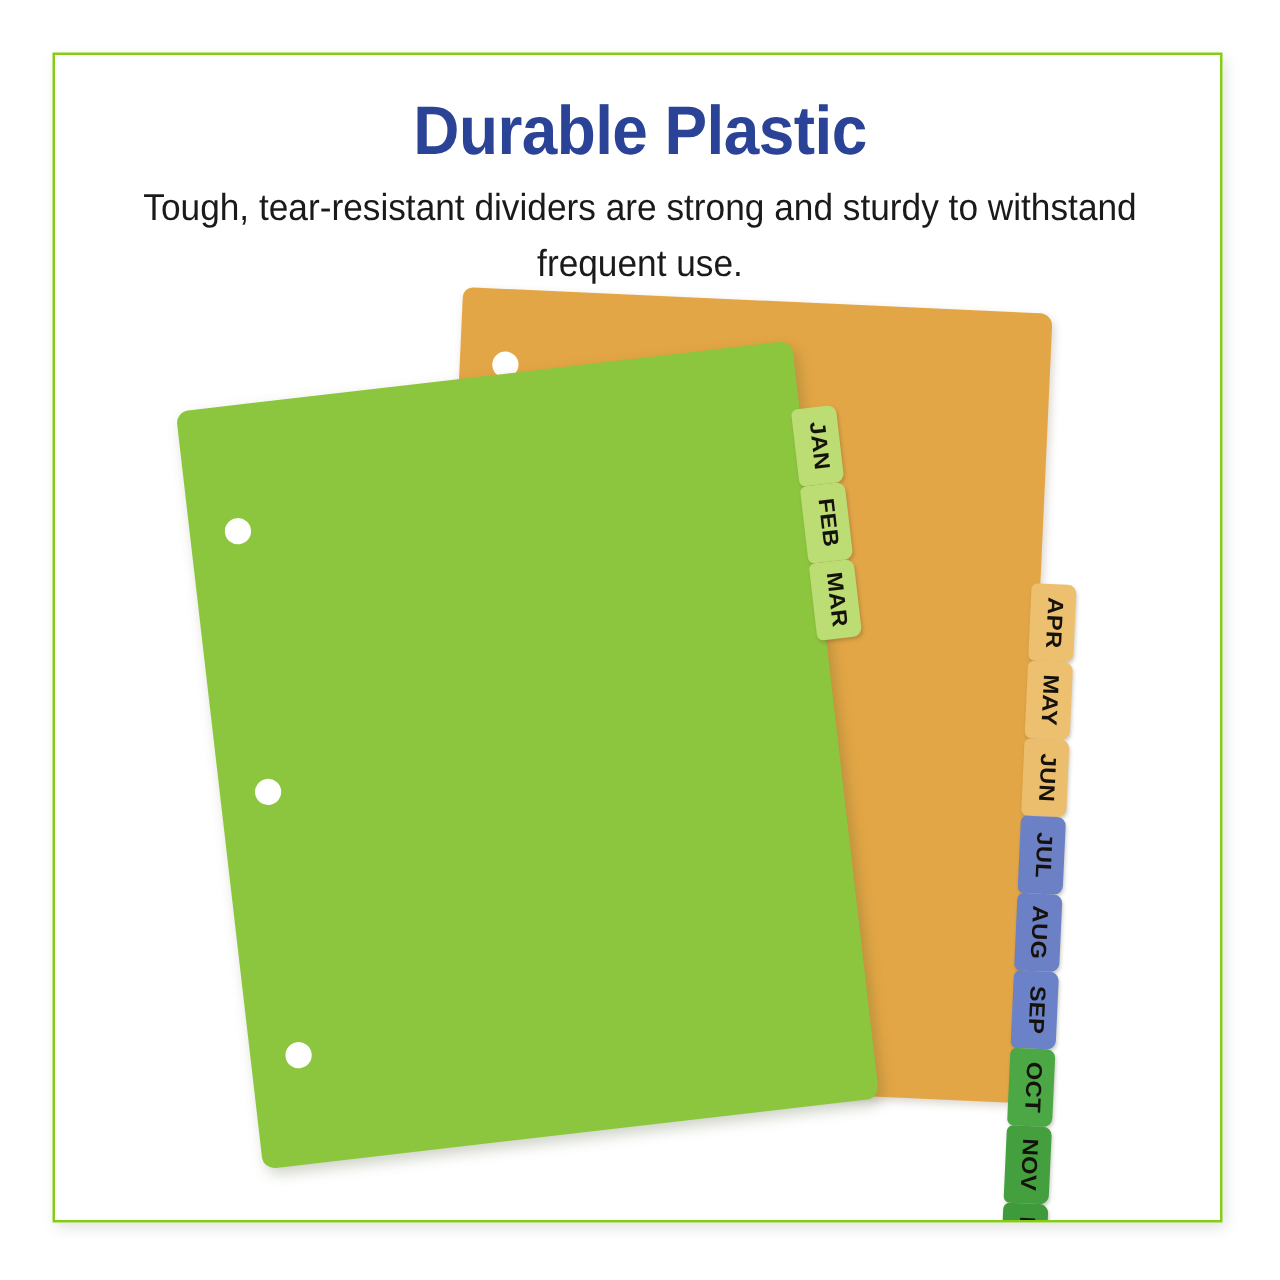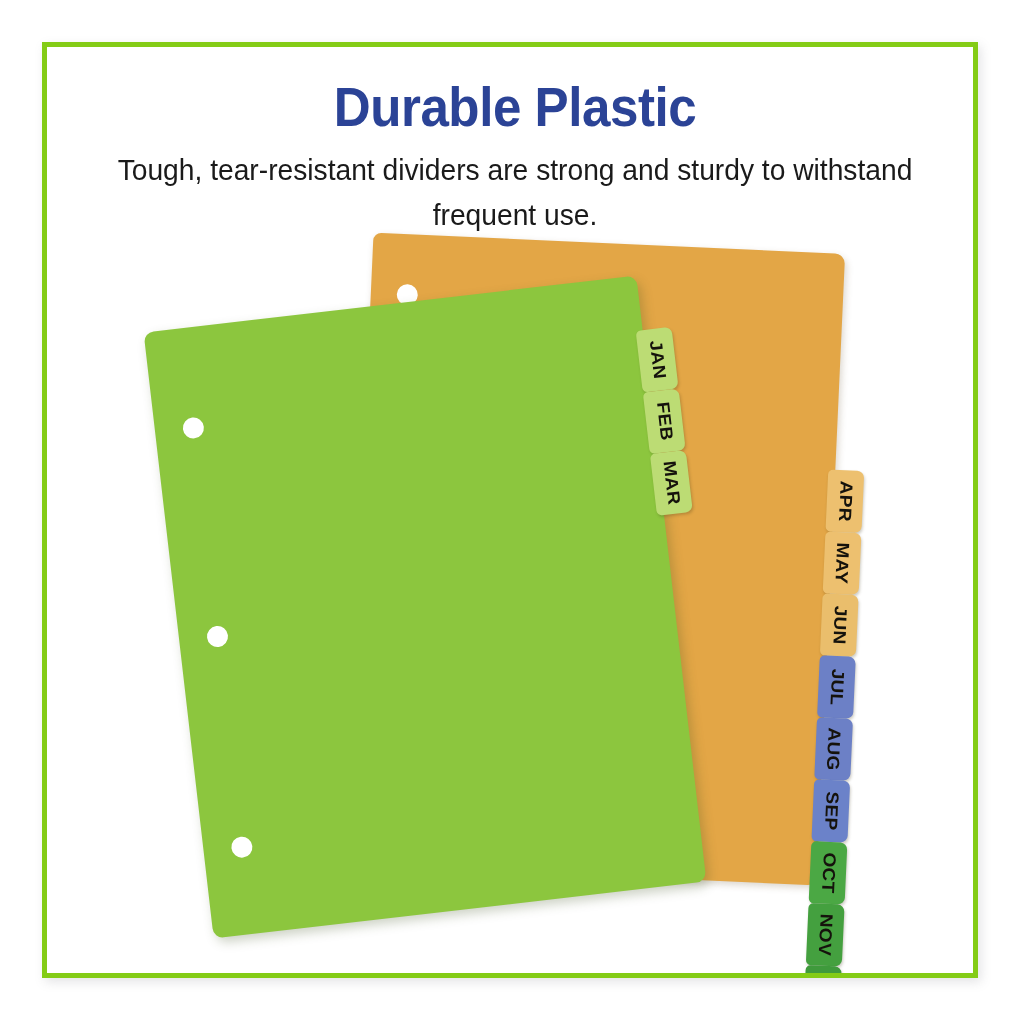--- a/index.html
+++ b/index.html
@@ -22,21 +22,21 @@
   }
 
   
   #card {
     position: absolute;
     left: 42px;
     top: 42px;
     width: 936px;
     height: 936px;
     background: #ffffff;
-    border: 5px solid #84cc16;
+    border: 2px solid #84cc16;
     box-shadow: 3px 4px 10px rgba(120,120,130,0.20);
     box-sizing: border-box;
     overflow: hidden;
   }
 
   
   #headline {
     position: absolute;
     left: 0;
     top: 28px;

